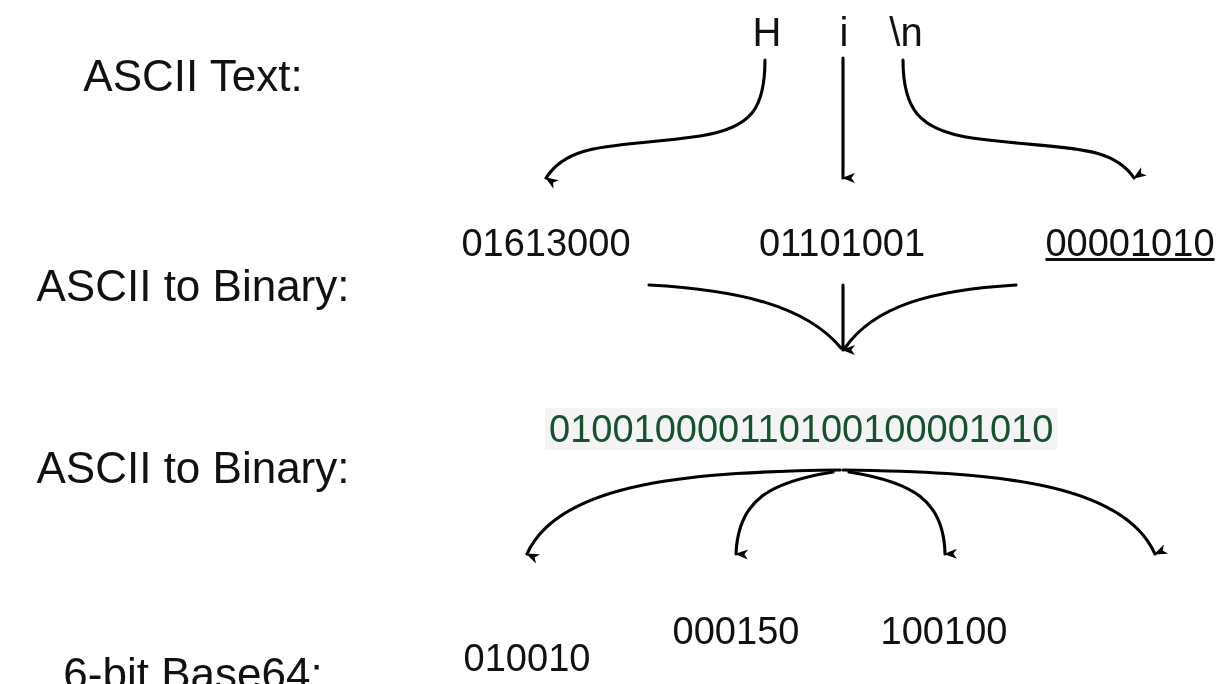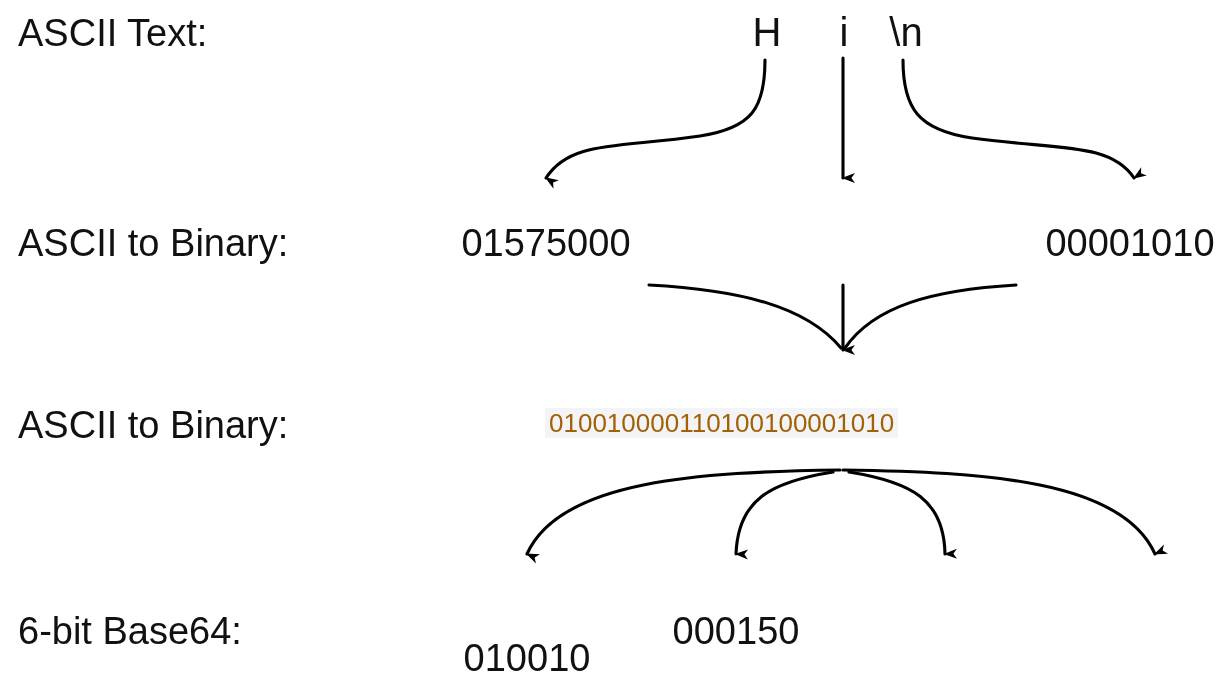--- a/index.html
+++ b/index.html
@@ -22,44 +22,45 @@
   .arrows-layer {
     position: absolute;
     left: 0;
     top: 0;
     width: 1232px;
     height: 684px;
     pointer-events: none;
   }
   .row-label {
     position: absolute;
-    text-align: left;
-    font-size: 38px;
+    text-align: center;
+    font-size: 44px;
     line-height: 1;
     letter-spacing: 0px;
     white-space: nowrap;
     color: #111111;
+    margin-top: 40px;
   }
   .token {
     position: absolute;
     font-size: 38px;
     line-height: 1;
     white-space: nowrap;
     text-align: center;
     color: #111111;
   }
   .token.char {
     font-size: 40px;
   }
   .binary-combined {
     position: absolute;
-    font-size: 26px;
+    font-size: 38px;
     line-height: 1;
     white-space: nowrap;
-    color: #a16207;
+    color: #14532d;
     background: #f4f4f6;
     padding: 2px 4px;
   }
   .label-ascii-text   { left: 18px;  top: 14px;  width: 350px; }
   .label-binary-1     { left: 18px;  top: 224px; width: 350px; }
   .label-binary-2     { left: 18px;  top: 406px; width: 350px; }
   .label-base64       { left: 18px;  top: 612px; width: 350px; }
 </style>
 </head>
 <body>
@@ -97,30 +98,32 @@
   <div class="row-label label-ascii-text">ASCII Text:</div>
 
   <div class="token char" style="left:745px; top:12px; width:44px;">H</div>
 
   <div class="token char" style="left:824px; top:12px; width:40px;">i</div>
 
   <div class="token char" style="left:878px; top:12px; width:56px;">\n</div>
 
   <div class="row-label label-binary-1">ASCII to Binary:</div>
 
-  <div class="token" style="left:446px; top:224px; width:200px;">01575000</div>
+  <div class="token" style="left:446px; top:224px; width:200px;">01613000</div>
 
+  <div class="token" style="left:742px; top:224px; width:200px;">01101001</div>
 
-  <div class="token" style="left:1030px; top:224px; width:200px;">00001010</div>
+  <div class="token" style="left:1030px; top:224px; width:200px;text-decoration:underline;">00001010</div>
 
   <div class="row-label label-binary-2">ASCII to Binary:</div>
 
   <div class="binary-combined" style="left:545px; top:408px;">010010000110100100001010</div>
 
   <div class="row-label label-base64">6-bit Base64:</div>
 
   <div class="token" style="left:452px; top:639px; width:150px;">010010</div>
 
   <div class="token" style="left:661px; top:612px; width:150px;">000150</div>
 
+  <div class="token" style="left:869px; top:612px; width:150px;">100100</div>
 
 
 </div>
 
 </body></html>

